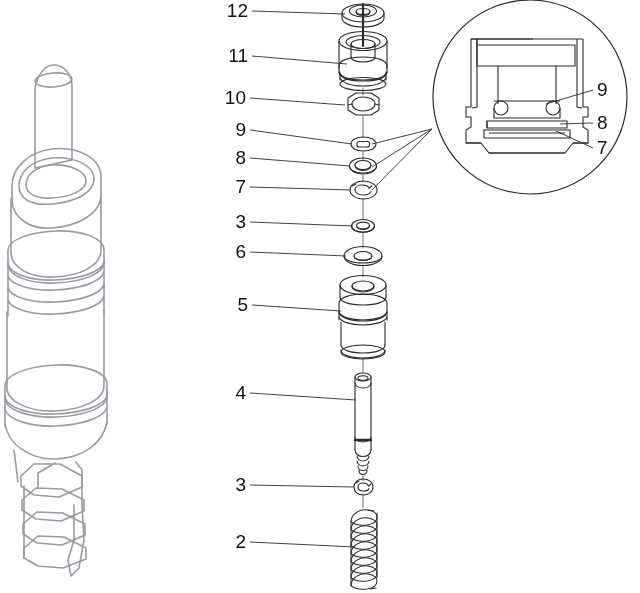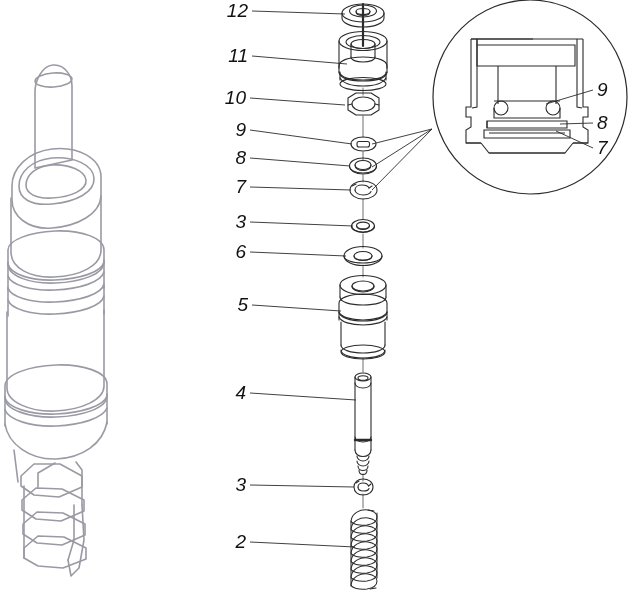--- a/index.html
+++ b/index.html
@@ -1,18 +1,18 @@
 <!DOCTYPE html>
 <html><head>
 <meta charset="utf-8">
 <style>
   html,body{margin:0;padding:0;background:#ffffff;}
   body{width:640px;height:593px;overflow:hidden;
        font-family:"Liberation Sans","DejaVu Sans",sans-serif;}
-  #stage{position:relative;width:640px;height:593px;background:#fff;font-style:italic;}
+  #stage{position:relative;width:640px;height:593px;background:#fff;}
   #stage svg{display:block;}
   .lbl{font-family:"Liberation Sans","DejaVu Sans",sans-serif;font-size:19px;fill:#111;}
 </style>
 </head>
 <body>
 
 <div id="stage">
 <svg width="640" height="593" viewBox="0 0 640 593" xmlns="http://www.w3.org/2000/svg">
 
   <defs>

